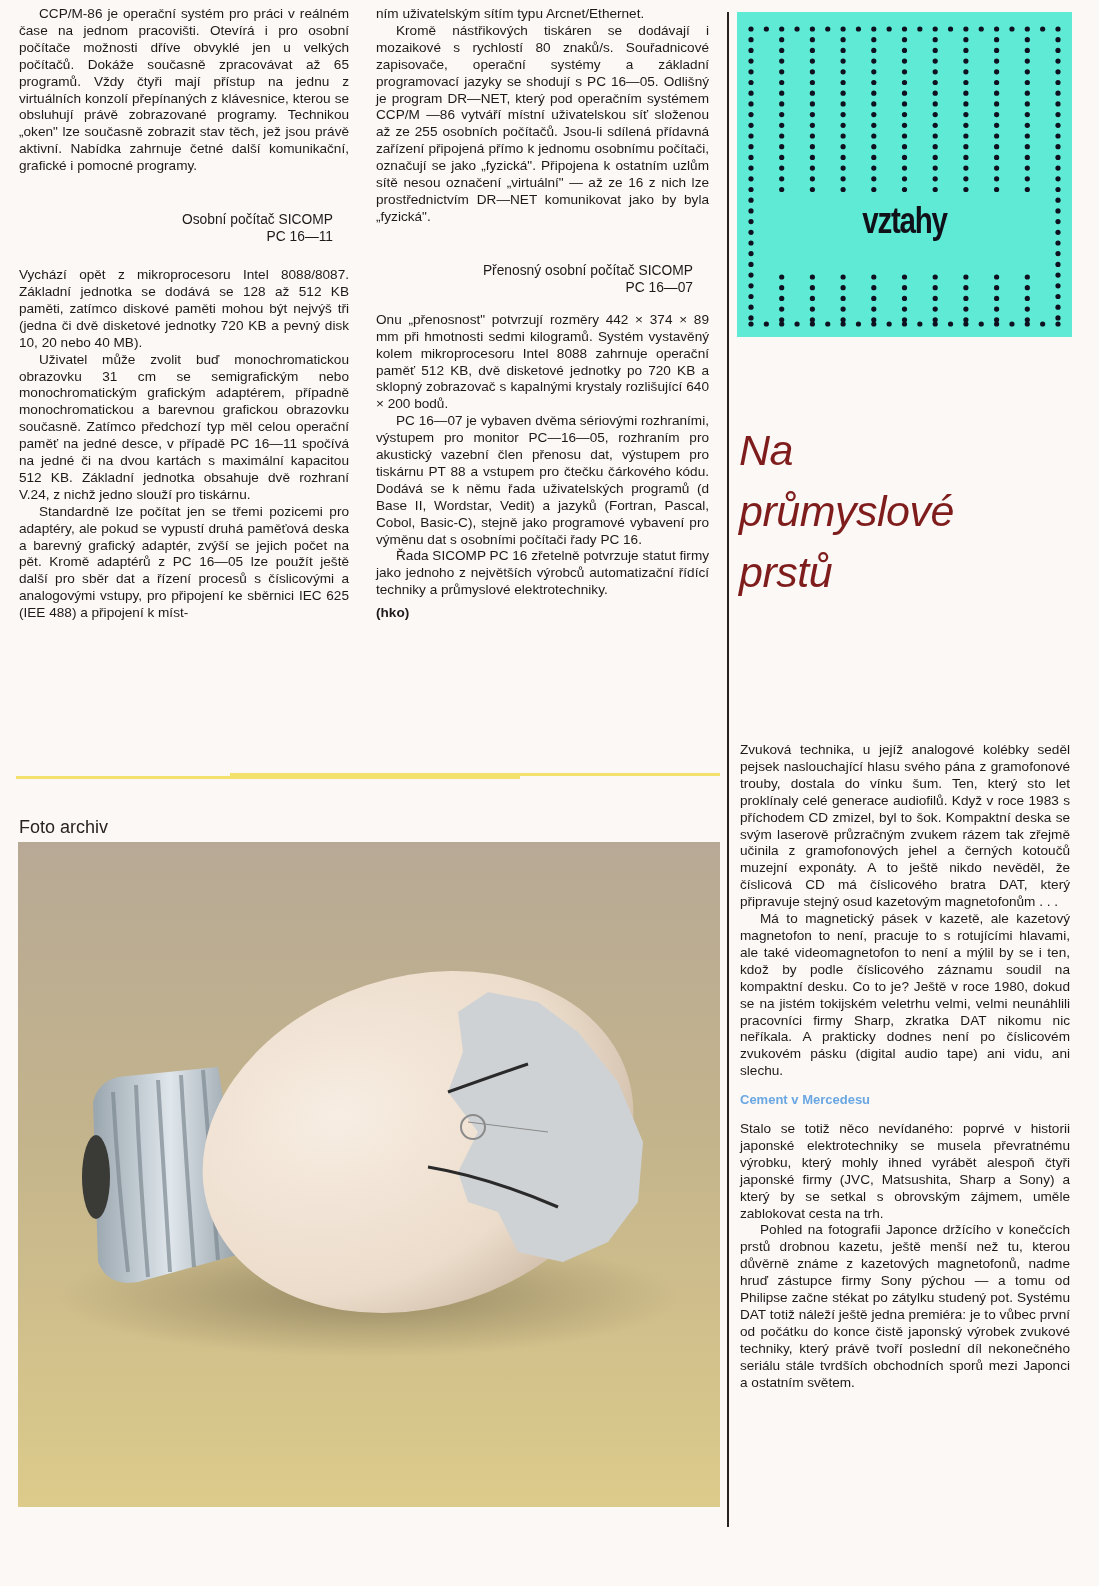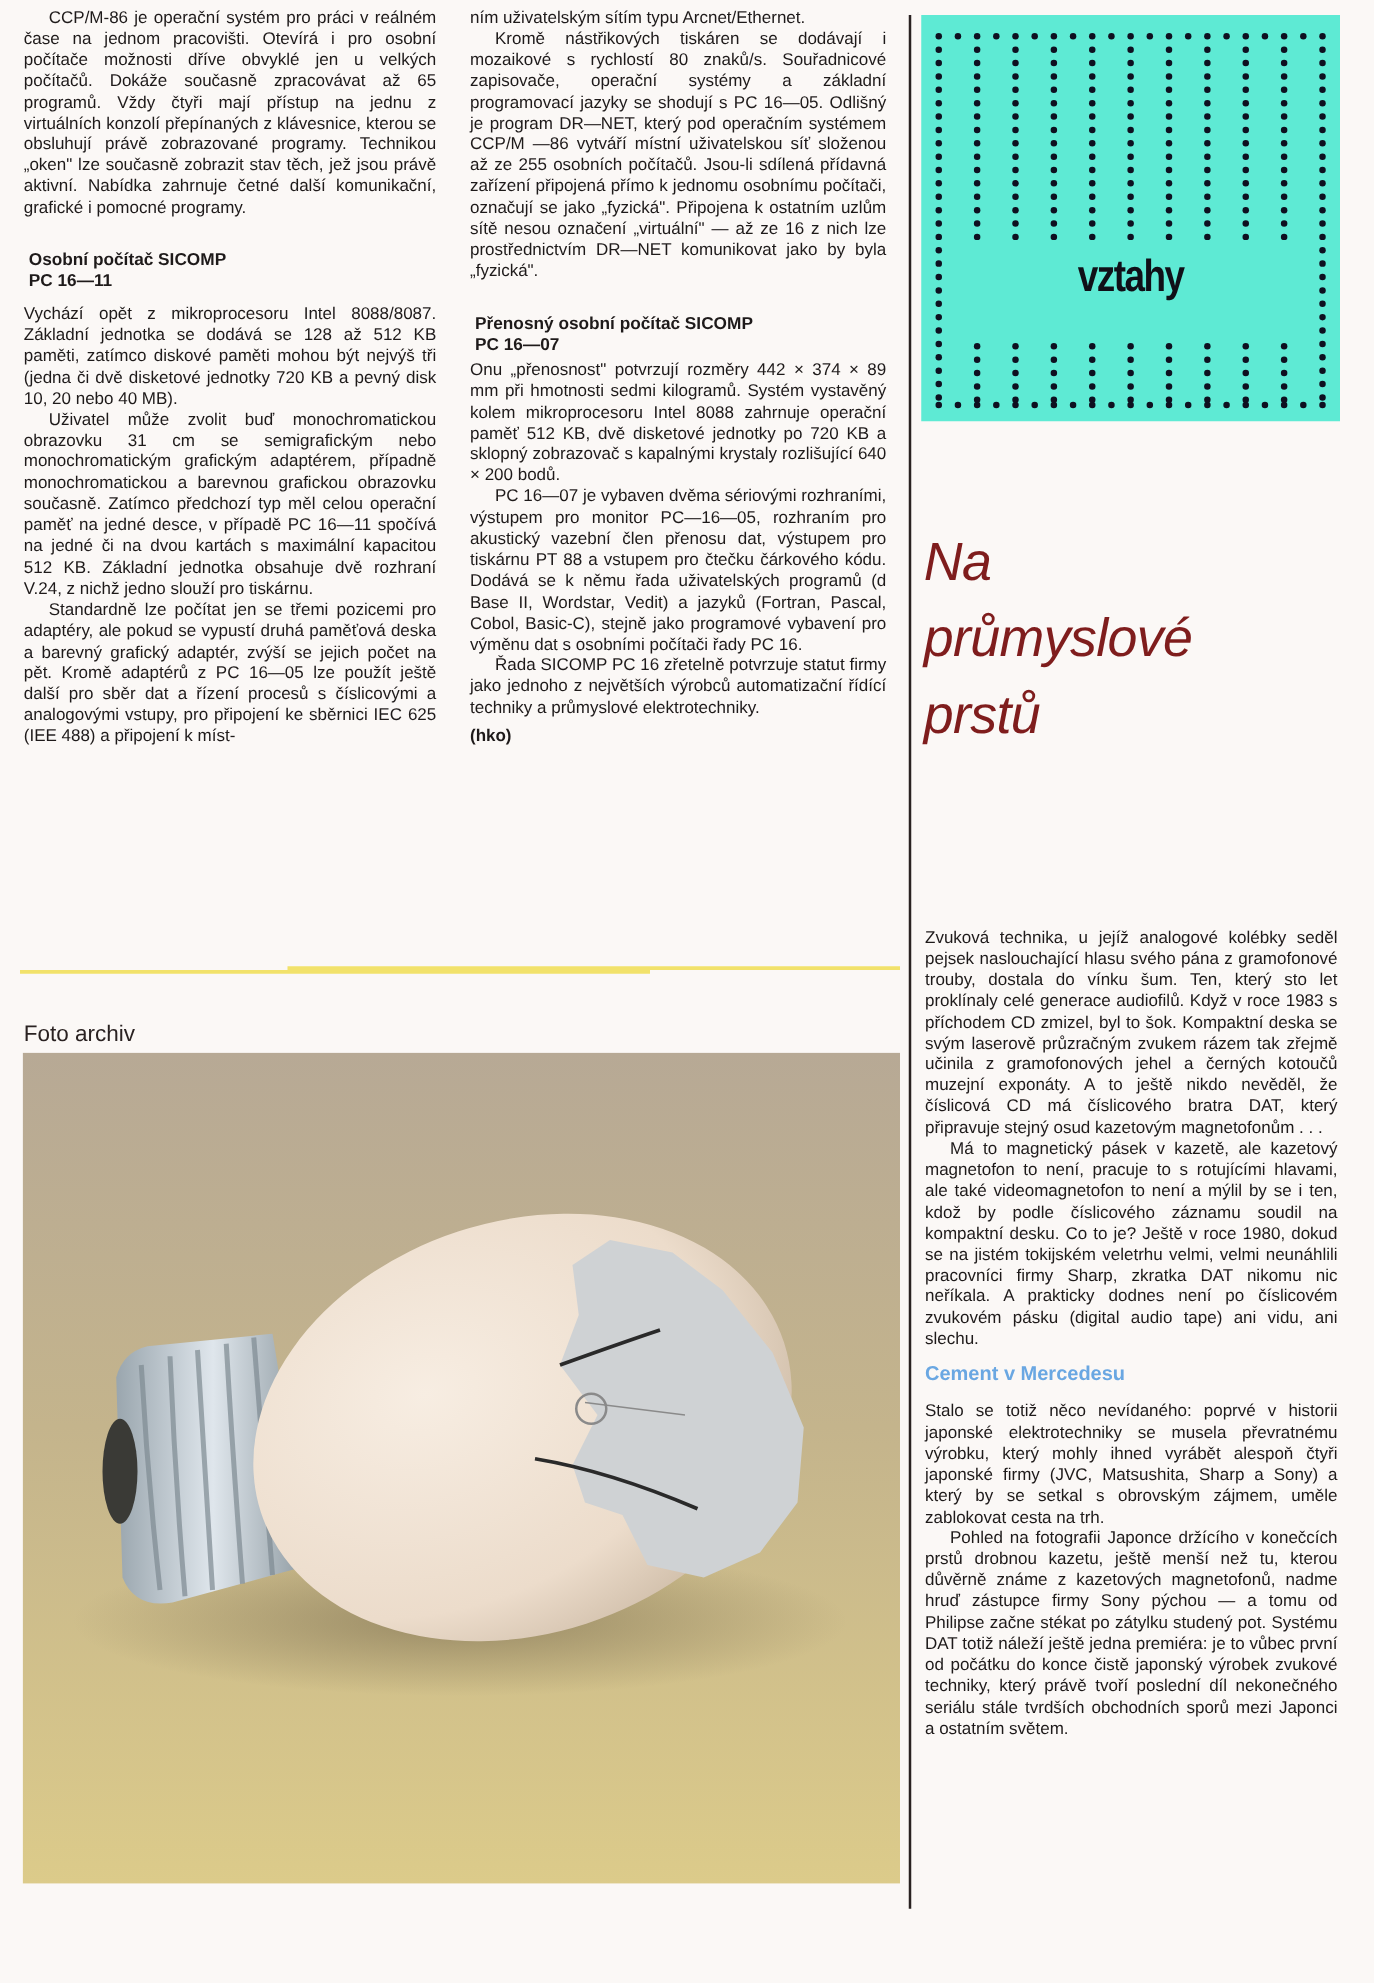--- a/index.html
+++ b/index.html
@@ -8,25 +8,25 @@
     background: #fbf8f6;
     font-family: "Liberation Sans", sans-serif;
     color: #1e1a1a;
   }
   .col { position: absolute; font-size: 13.6px; line-height: 16.9px; text-align: justify; }
   .col p { margin: 0; text-indent: 0; }
   .col p.ind { text-indent: 20px; }
   #col1 { left: 19px; top: 6px; width: 330px; }
   #col2 { left: 376px; top: 6px; width: 333px; }
   #col3 { left: 740px; top: 742px; width: 330px; }
-  h3.sub { font-size: 13.8px; font-weight: bold; margin: 4px; line-height: 17px; text-align: left; }
+  h3.sub { font-size: 13.8px; font-weight: normal; margin: 16px; line-height: 17px; text-align: right; }
   .gap-s { height: 6px; }
   .gap-l { height: 20px; }
   .sig { text-align: left; font-weight: bold; margin-top: 6px; }
-  .blue-head { color: #6aa7e2; font-weight: bold; font-size: 16px; margin: 12px 0 12px; text-align: left; }
+  .blue-head { color: #6aa7e2; font-weight: bold; font-size: 13px; margin: 12px 0 12px; text-align: left; }
 
   #vrule { position: absolute; left: 727px; top: 12px; width: 2px; height: 1515px; background: #2a2222; }
   #yellow-rule { position: absolute; left: 16px; top: 776px; width: 504px; height: 3px; background: #f2e26b; }
   #yellow-rule2 { position: absolute; left: 230px; top: 773px; width: 490px; height: 3px; background: #f2e26b; }
 
   #badge {
     position: absolute; left: 737px; top: 12px; width: 335px; height: 325px;
     background: #5eead4;
   }
   #badge svg { position: absolute; left: 0; top: 0; }

